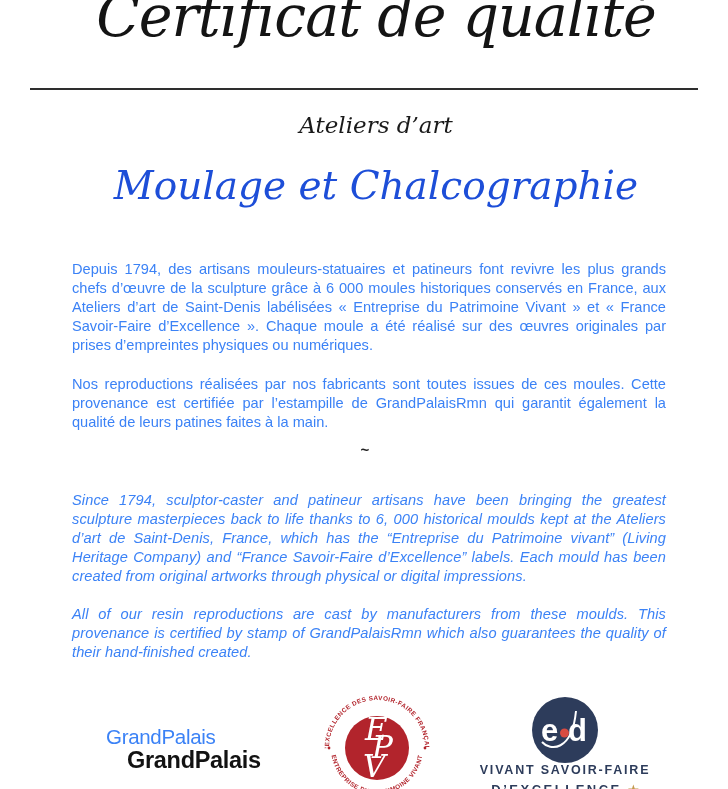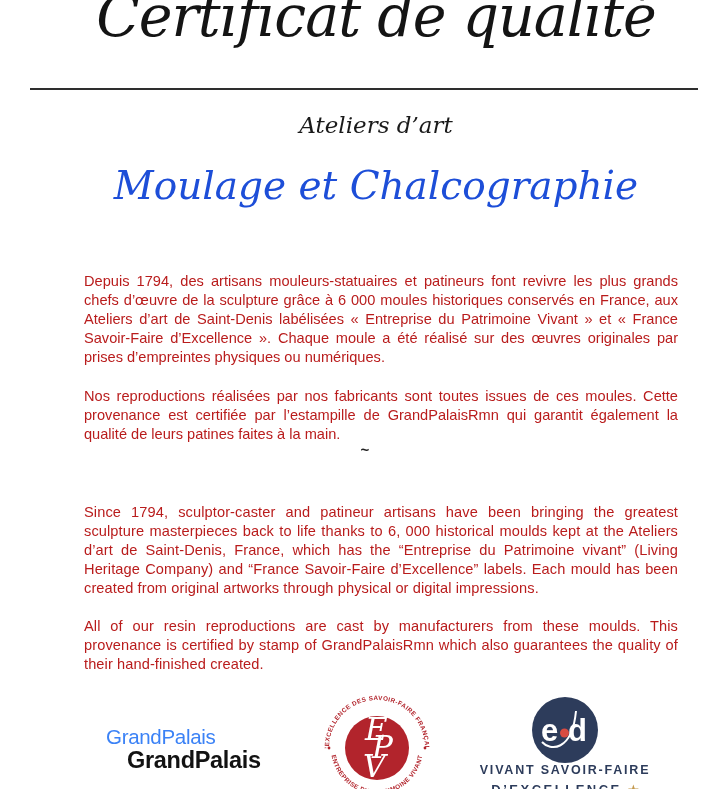--- a/index.html
+++ b/index.html
@@ -8,27 +8,27 @@
   
   .title{position:absolute;top:-17px;left:0;width:100%;text-align:center;
          font-family:"DejaVu Serif",serif;font-style:italic;font-weight:500;
          font-size:57px;letter-spacing:-1px;color:#141414;white-space:nowrap;}
   .rule{position:absolute;top:88px;left:30px;width:668px;height:2px;background:#2e2e2e;}
   .subtitle1{position:absolute;top:112px;left:0;width:100%;text-align:center;
          font-family:"DejaVu Serif",serif;font-style:italic;font-size:23px;color:#1a1a1a;}
   .subtitle2{position:absolute;top:163px;left:0;width:100%;text-align:center;
          font-family:"DejaVu Serif",serif;font-style:italic;font-size:39px;color:#1d4ed8;}
   
-  .para{position:absolute;left:68px;width:594px;margin:16px;text-align:justify;
-        font-size:14.6px;line-height:18.9px;color:#b91c1c;}
+  .para{position:absolute;left:68px;width:594px;margin:4px;text-align:justify;
+        font-size:14.6px;line-height:18.9px;color:#3b82f6;}
   .fr1{top:256px;}
   .fr2{top:371px;}
   .tilde{position:absolute;top:441px;left:68px;width:594px;margin:0;text-align:center;
         font-size:15px;font-weight:700;color:#222;}
-  .en{letter-spacing:0.1px;}
+  .en{font-style:italic;letter-spacing:0.1px;}
   .en1{top:487px;}
   .en2{top:601px;}
   
   .gp-logo{position:absolute;left:106px;top:727px;line-height:1;}
   .gp-line1{font-size:20.5px;color:#3b82f6;letter-spacing:-0.3px;font-weight:400;}
   .gp-line2{font-size:23.5px;color:#121212;font-weight:700;letter-spacing:-0.3px;
             margin-left:21px;margin-top:1px;}
   .epv-wrap{position:absolute;left:322px;top:693px;width:110px;height:110px;}
   .ed-wrap{position:absolute;left:530px;top:695px;width:70px;height:70px;}
   .fsf1{position:absolute;left:462px;top:763px;width:206px;text-align:center;

